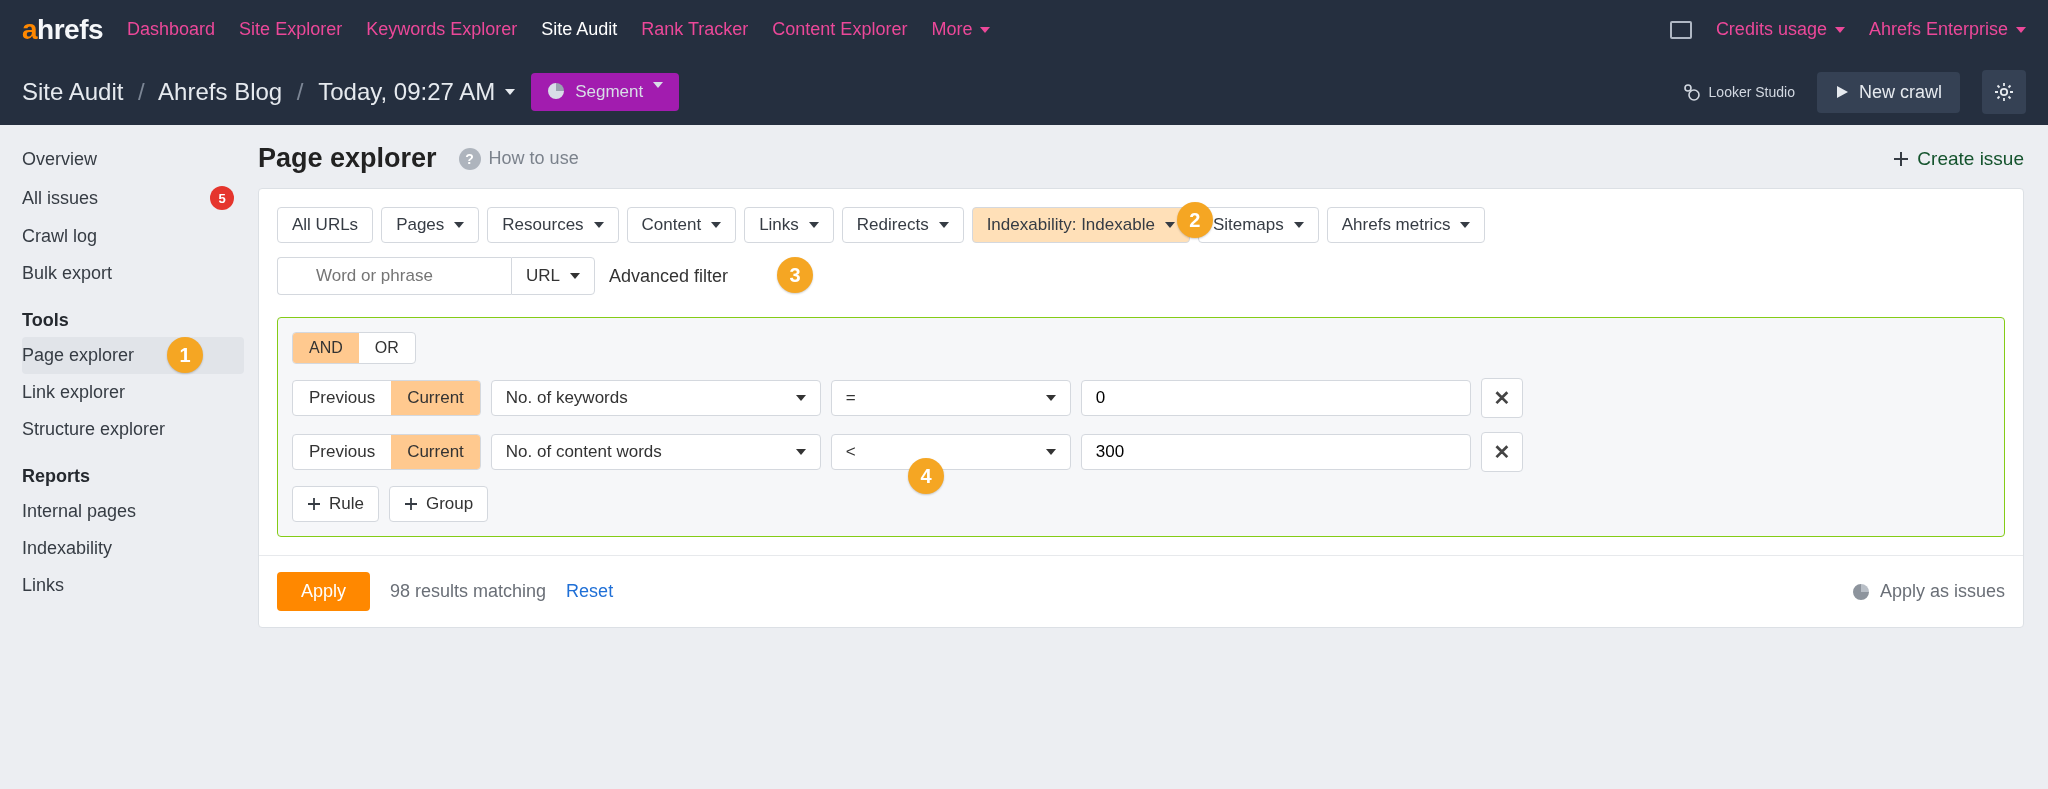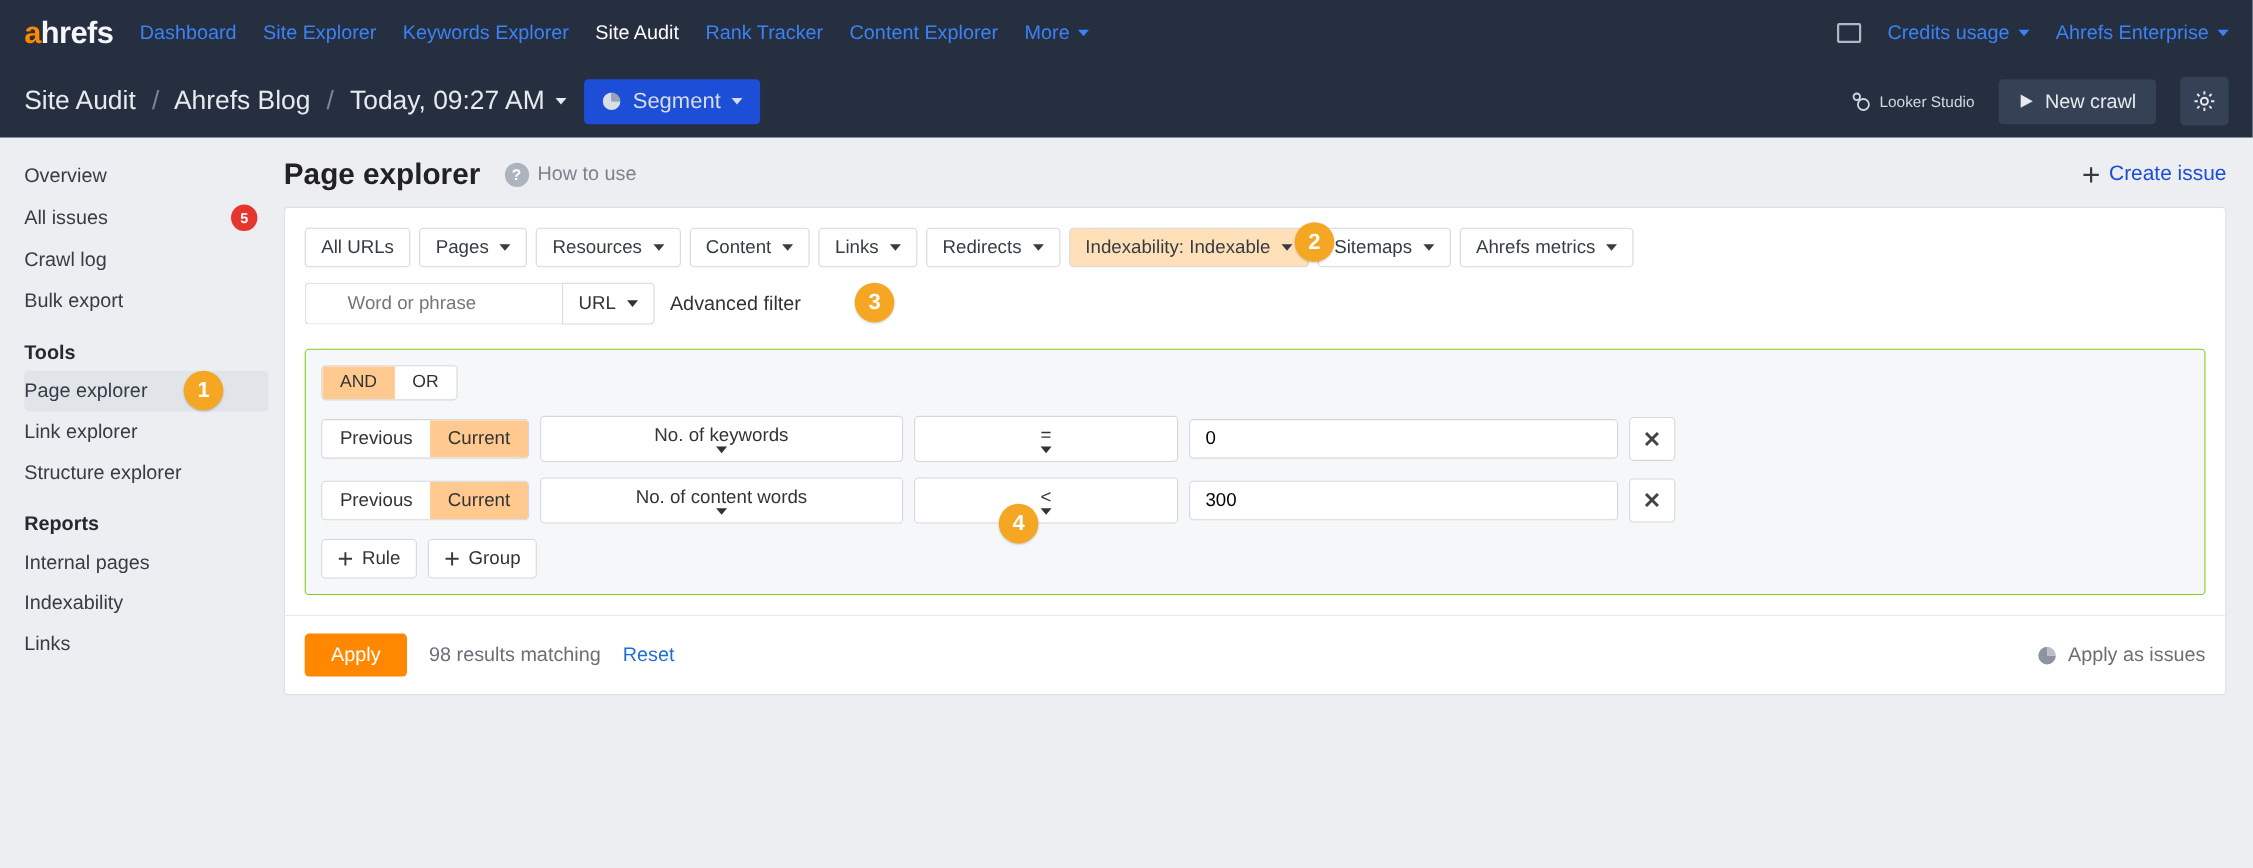--- a/index.html
+++ b/index.html
@@ -2,49 +2,49 @@
 <html><head>
 <meta charset="utf-8">
 <style>
 * { margin: 0; padding: 0; box-sizing: border-box; font-family: -apple-system, BlinkMacSystemFont, "Segoe UI", Helvetica, Arial, sans-serif; }
 body { background: #eceef2; color: #333; font-size: 17px; }
 
 .topbar { background: #252f3f; color: #b0b8c4; }
 .topbar-nav { display: flex; align-items: center; padding: 0 22px; height: 59px; gap: 24px; }
 .logo { font-weight: 800; font-size: 28px; letter-spacing: -0.5px; color: #f5f7fa; }
 .logo .a { color: #ff8800; }
-.nav-link { color: #3b82f6; font-size: 18px; text-decoration: none; cursor: pointer; }
+.nav-link { color: #ec4899; font-size: 18px; text-decoration: none; cursor: pointer; }
 .nav-link.active { color: #fff; }
 .navspacer { flex: 1; }
 .nav-drop { display: inline-flex; align-items: center; gap: 8px; }
 .caret-down { width: 0; height: 0; border-left: 5px solid transparent; border-right: 5px solid transparent; border-top: 6px solid currentColor; display: inline-block; }
 
 .subbar { display: flex; align-items: center; padding: 0 22px; height: 66px; gap: 16px; color: #e6eaef; }
 .crumb { font-size: 24px; color: #e6eaef; }
 .crumb .sep { color: #7c8695; margin: 0 8px; }
 .ts-drop { display: inline-flex; align-items: center; gap: 10px; cursor: pointer; }
-.seg-btn { background: #1d4ed8; color: #d8dee7; border: none; border-radius: 4px; padding: 9px 16px; font-size: 20px; display: inline-flex; align-items: center; gap: 10px; cursor: pointer; }
+.seg-btn { background: #a21caf; color: #d8dee7; border: none; border-radius: 4px; padding: 9px 16px; font-size: 17px; display: inline-flex; align-items: flex-start; gap: 10px; cursor: pointer; }
 .right-actions { margin-left: auto; display: flex; align-items: center; gap: 22px; }
 .looker { display: inline-flex; align-items: center; gap: 8px; color: #d2d8e1; font-size: 14px; cursor: pointer; }
 .newcrawl { background: #354154; color: #e6eaef; border-radius: 4px; padding: 10px 18px; display: inline-flex; align-items: center; gap: 10px; cursor: pointer; border: none; font-size: 18px; }
 .gear-btn { background: #354154; border-radius: 4px; width: 44px; height: 44px; display: inline-flex; align-items: center; justify-content: center; cursor: pointer; border: none; color: #e6eaef; }
 
 .layout { display: flex; }
 .sidebar { width: 258px; padding: 16px 14px 24px 22px; }
 .side-item { display: flex; align-items: center; justify-content: space-between; padding: 8px 10px 8px 0; color: #363c44; font-size: 18px; cursor: pointer; border-radius: 4px; }
 .side-item.active { background: #e1e4e9; padding-left: 0; }
 .side-head { font-weight: 700; color: #25292f; font-size: 18px; padding: 18px 0 6px 0; }
 .badge { background: #e5352d; color: #fff; border-radius: 999px; min-width: 24px; height: 24px; display: inline-flex; align-items: center; justify-content: center; font-size: 13px; font-weight: 600; }
 
 .main { flex: 1; padding: 18px 24px 18px 0; }
 .mainhead { display: flex; align-items: center; gap: 22px; padding: 0 0 14px 0; }
 .title { font-size: 27px; font-weight: 700; color: #222; }
 .howto { color: #7b828c; font-size: 18px; display: inline-flex; align-items: center; gap: 8px; cursor: pointer; }
 .qmark { width: 22px; height: 22px; border-radius: 999px; background: #aeb4bd; color: #fff; display: inline-flex; align-items: center; justify-content: center; font-size: 14px; font-weight: 700; }
-.create-issue { margin-left: auto; color: #1d4ed8; font-size: 19px; display: inline-flex; align-items: center; gap: 8px; cursor: pointer; }
+.create-issue { margin-left: auto; color: #14532d; font-size: 19px; display: inline-flex; align-items: center; gap: 8px; cursor: pointer; }
 
 .panel { background: #fff; border: 1px solid #dce0e5; border-radius: 4px; }
 .panel-pad { padding: 18px 18px 18px 18px; }
 
 .filter-tabs { display: flex; gap: 8px; flex-wrap: wrap; }
 .ftab { border: 1px solid #d4d8de; border-radius: 4px; padding: 7px 14px; font-size: 17px; color: #363c44; background: #fff; display: inline-flex; align-items: center; gap: 10px; cursor: pointer; }
 .ftab.hl { background: #ffe0b8; }
 
 .search-row { display: flex; align-items: center; gap: 14px; margin-top: 14px; }
 .search-group { display: flex; }
@@ -56,21 +56,21 @@
 
 .ruleblock { margin-top: 22px; background: #f6f7f9; border: 1px solid #84cc16; border-radius: 4px; padding: 14px; }
 .andor { display: inline-flex; border: 1px solid #d4d8de; border-radius: 4px; overflow: hidden; background: #fff; }
 .andor > span { padding: 6px 16px; font-size: 16px; cursor: pointer; }
 .andor .active { background: #ffc98f; }
 
 .rule-row { display: flex; gap: 10px; margin-top: 14px; align-items: center; }
 .prevcurr { display: inline-flex; border: 1px solid #d4d8de; border-radius: 4px; overflow: hidden; background: #fff; }
 .prevcurr > span { padding: 7px 16px; font-size: 17px; cursor: pointer; }
 .prevcurr .active { background: #ffc98f; }
-.selbox { border: 1px solid #d4d8de; border-radius: 4px; background: #fff; padding: 7px 14px; font-size: 17px; display: flex; align-items: center; justify-content: space-between; cursor: pointer; flex-direction: column; }
+.selbox { border: 1px solid #d4d8de; border-radius: 4px; background: #fff; padding: 7px 14px; font-size: 17px; display: flex; align-items: center; justify-content: space-between; cursor: pointer; }
 .selbox.metric { width: 330px; }
 .selbox.op { width: 240px; }
 .valinput { border: 1px solid #d4d8de; border-radius: 4px; background: #fff; padding: 7px 14px; font-size: 17px; width: 390px; }
 .xbtn { width: 42px; height: 40px; border: 1px solid #d4d8de; border-radius: 4px; background: #fff; display: inline-flex; align-items: center; justify-content: center; cursor: pointer; font-size: 20px; font-weight: 700; color: #444; }
 
 .addrow { display: flex; gap: 10px; margin-top: 14px; }
 .addbtn { border: 1px solid #d4d8de; border-radius: 4px; background: #fff; padding: 7px 14px; font-size: 17px; display: inline-flex; align-items: center; gap: 8px; cursor: pointer; }
 
 .applybar { display: flex; align-items: center; gap: 20px; padding: 16px 18px; border-top: 1px solid #e7e9ec; }
 .apply-btn { background: #ff8800; color: #fff; border: none; border-radius: 4px; padding: 9px 24px; font-size: 18px; cursor: pointer; }

